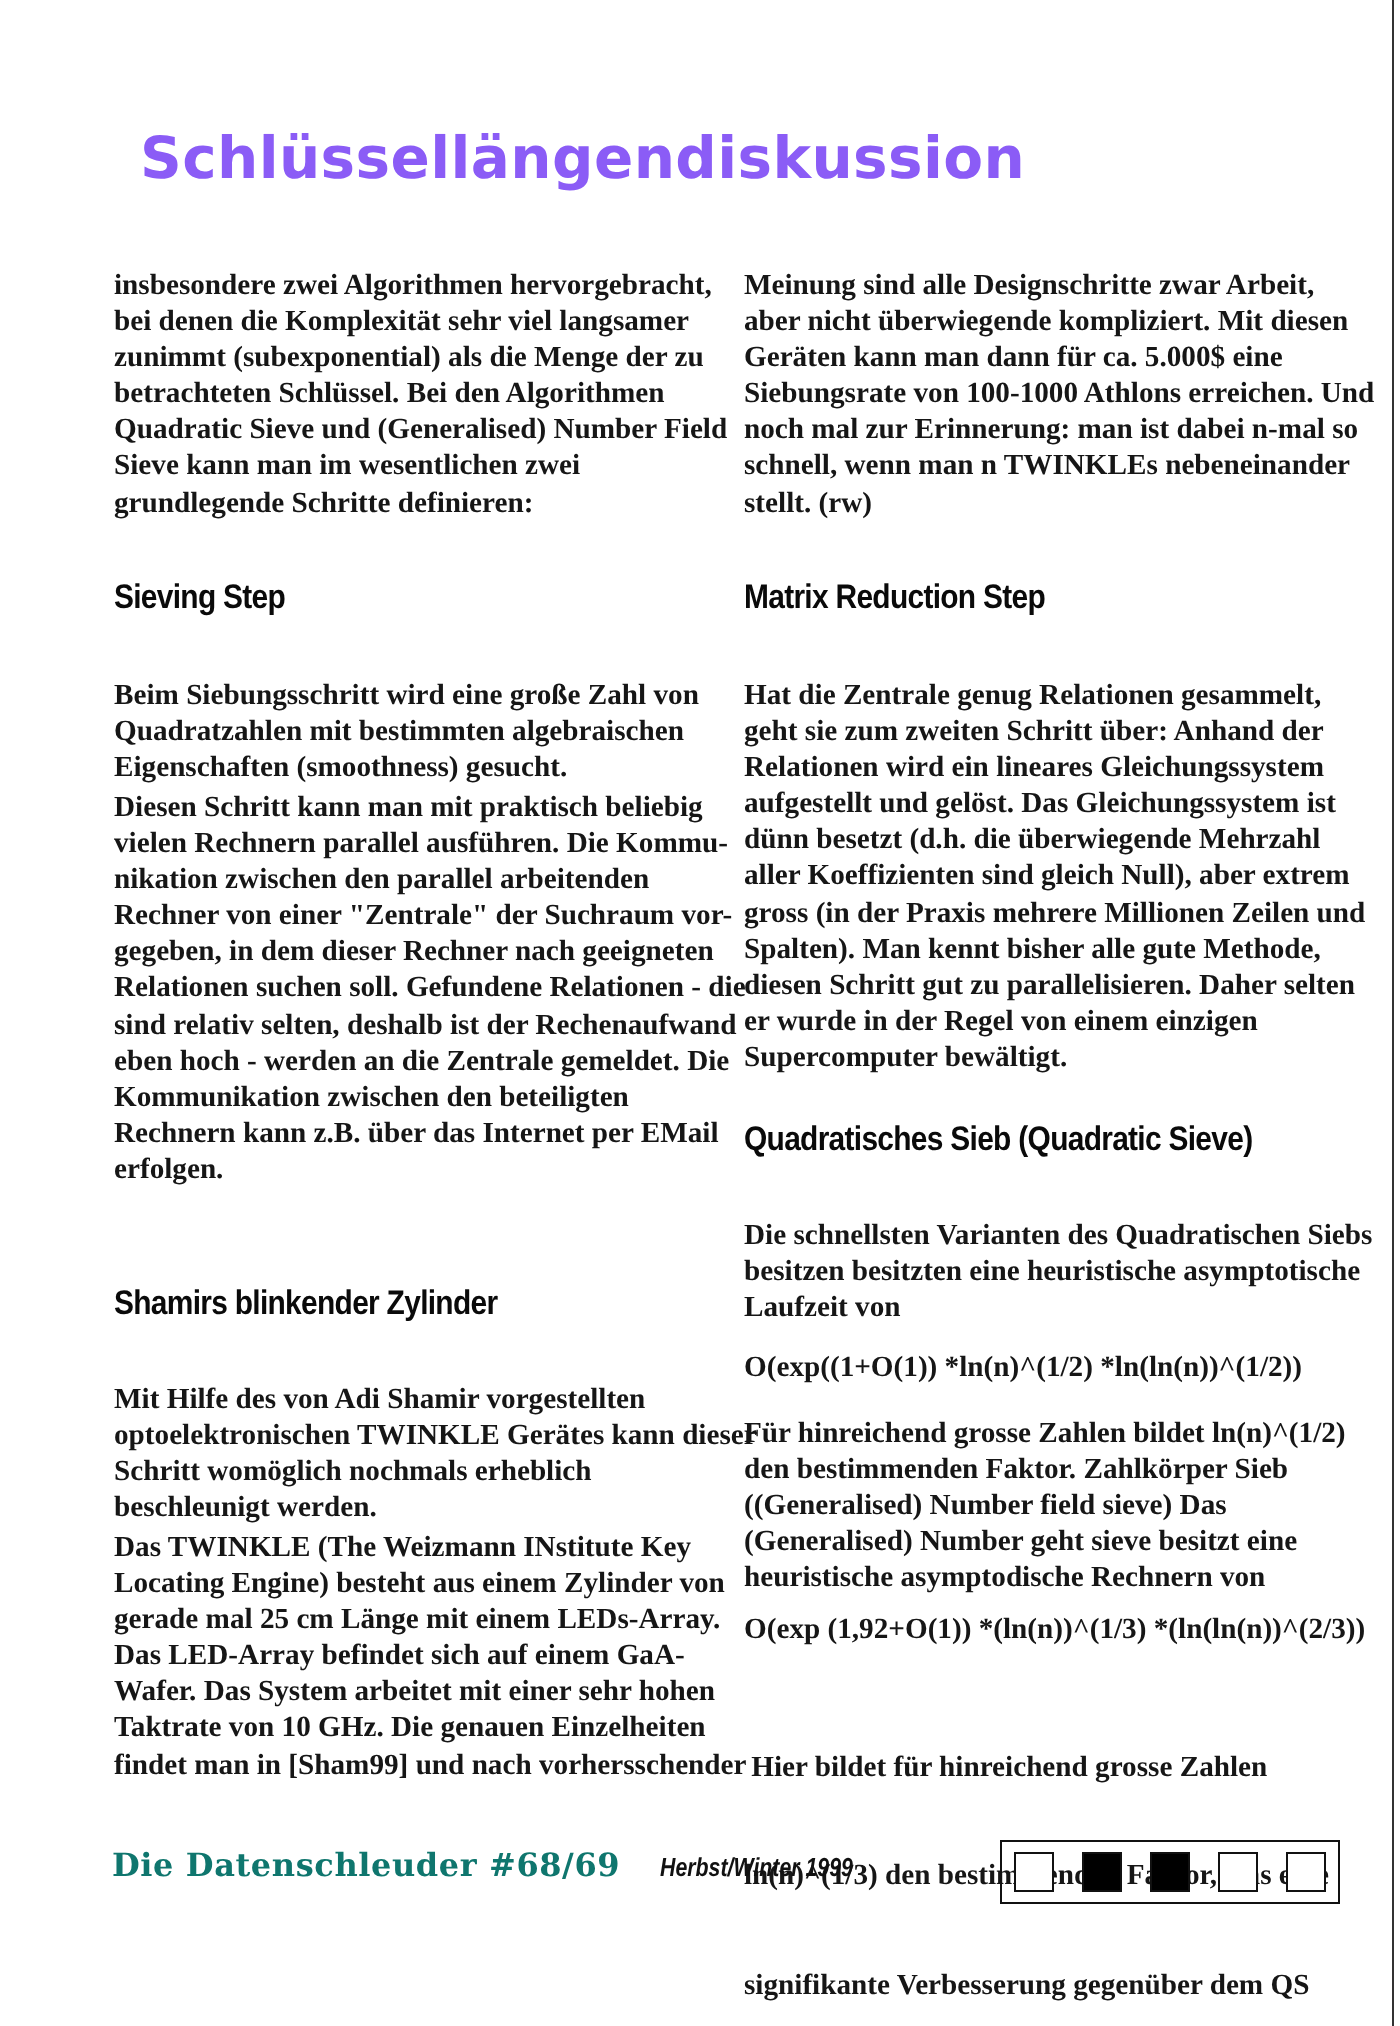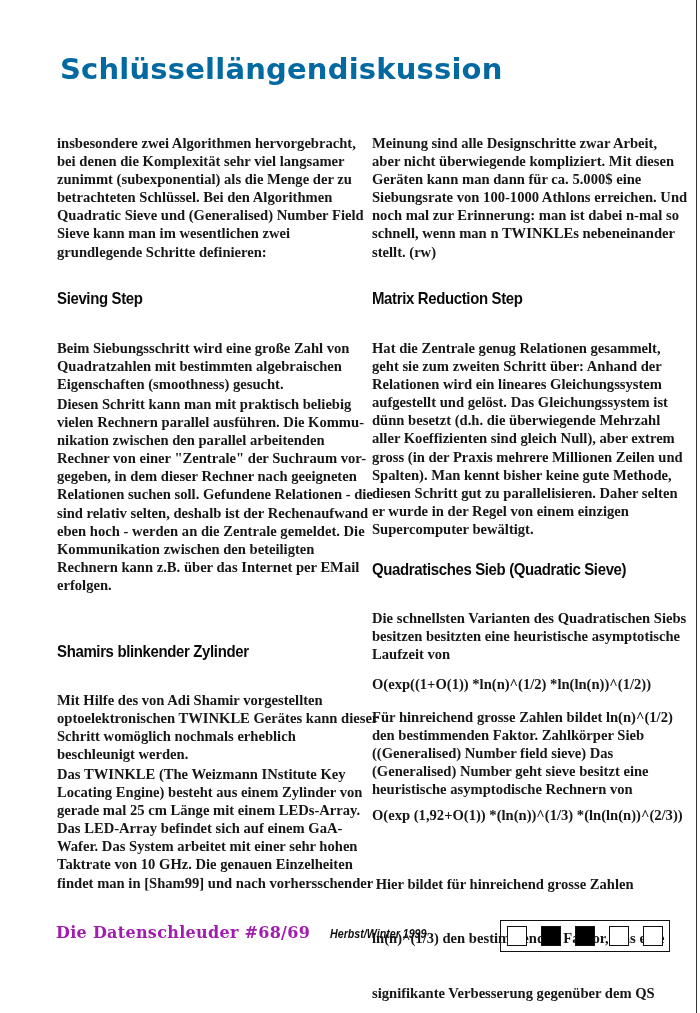--- a/index.html
+++ b/index.html
@@ -5,41 +5,41 @@
   html, body { margin: 0; padding: 0; }
   body {
     width: 700px; height: 1013px; position: relative; overflow: hidden;
     background: #ffffff; color: #111111;
     font-family: "Liberation Serif", "DejaVu Serif", serif;
   }
   .title {
     position: absolute; left: 56px; top: 48px;
     font-family: "DejaVu Sans", "Liberation Sans", sans-serif;
     font-weight: bold; font-size: 29px; letter-spacing: 0.2px;
-    color: #0369a1; margin: 4px; white-space: nowrap;
+    color: #8b5cf6; margin: 14px; white-space: nowrap;
   }
   .col { position: absolute; }
   .col-left { left: 57px; width: 305px; }
   .col-right { left: 372px; width: 310px; }
   .p {
     font-size: 14.6px; line-height: 18.1px; margin: 0; color: #161616;
     position: absolute; left: 0; width: 100%; font-weight: bold;
   }
   .p .ln { display: block; white-space: nowrap; }
   .h {
     position: absolute; left: 0; margin: 0;
     font-family: "Liberation Sans", "DejaVu Sans", sans-serif;
     font-weight: bold; font-size: 17px; letter-spacing: -0.4px;
     transform: scaleX(0.88); transform-origin: left center;
     color: #0a0a0a; white-space: nowrap;
   }
   .footer-mag {
     position: absolute; left: 56px; top: 923px;
     font-family: "DejaVu Serif", "Liberation Serif", serif;
-    font-weight: bold; font-size: 16px; letter-spacing: 0.3px; color: #a21caf;
+    font-weight: bold; font-size: 16px; letter-spacing: 0.3px; color: #0f766e;
     white-space: nowrap;
   }
   .footer-date {
     position: absolute; left: 330px; top: 926px;
     font-family: "Liberation Sans", "DejaVu Sans", sans-serif;
     font-style: italic; font-weight: bold; font-size: 13px; color: #111;
     transform: scaleX(0.82); transform-origin: left center; white-space: nowrap;
   }
   .boxes {
     position: absolute; left: 500px; top: 920px; width: 170px; height: 32px;
@@ -129,21 +129,21 @@
   <h2 class="h" style="top:289px">Matrix Reduction Step</h2>
 
   <p class="p" style="top:339px">
     <span class="ln">Hat die Zentrale genug Relationen gesammelt,</span>
     <span class="ln">geht sie zum zweiten Schritt über: Anhand der</span>
     <span class="ln">Relationen wird ein lineares Gleichungssystem</span>
     <span class="ln">aufgestellt und gelöst. Das Gleichungssystem ist</span>
     <span class="ln">dünn besetzt (d.h. die überwiegende Mehrzahl</span>
     <span class="ln">aller Koeffizienten sind gleich Null), aber extrem</span>
     <span class="ln">gross (in der Praxis mehrere Millionen Zeilen und</span>
-    <span class="ln">Spalten). Man kennt bisher keine gute Methode,</span>
+    <span class="ln">Spalten). Man kennt bisher alle gute Methode,</span>
     <span class="ln">diesen Schritt gut zu parallelisieren. Daher selten</span>
     <span class="ln">er wurde in der Regel von einem einzigen</span>
     <span class="ln">Supercomputer bewältigt.</span>
   </p>
 
   <h2 class="h" style="top:560px">Quadratisches Sieb (Quadratic Sieve)</h2>
 
   <p class="p" style="top:609px">
     <span class="ln">Die schnellsten Varianten des Quadratischen Siebs</span>
     <span class="ln">besitzen besitzten eine heuristische asymptotische</span>

